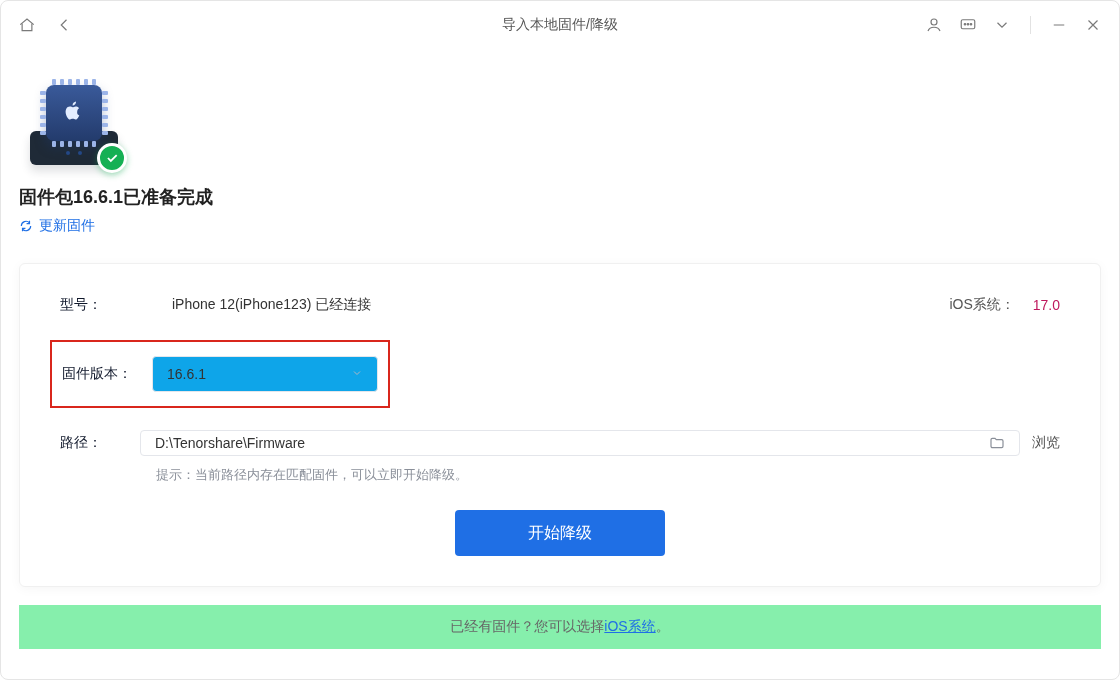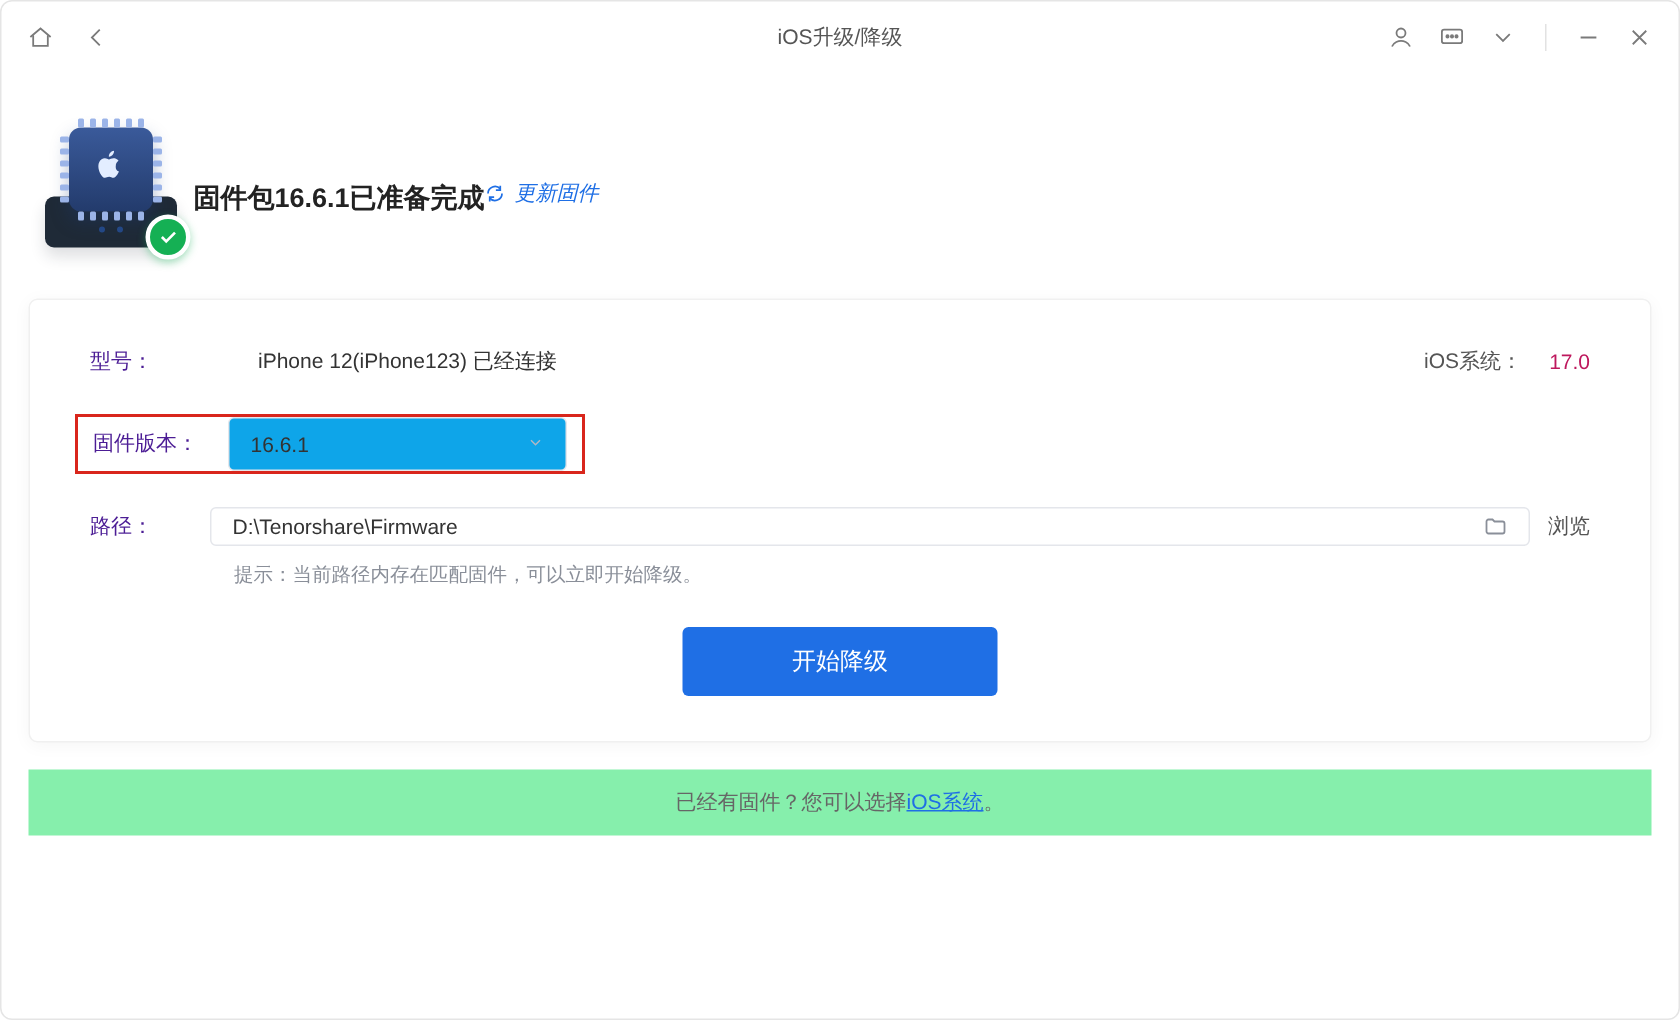--- a/index.html
+++ b/index.html
@@ -21,21 +21,21 @@
     font-size: 14px; color: #555;
   }
   .titlebar .right { margin-left: auto; display: flex; align-items: center; gap: 14px; }
   .tb-icon { width: 20px; height: 20px; display: flex; align-items: center; justify-content: center; color: #7a7a7a; cursor: pointer; }
   .tb-icon svg { width: 18px; height: 18px; stroke: currentColor; fill: none; stroke-width: 1.6; }
   .tb-sep { width: 1px; height: 18px; background: #e2e2e2; margin: 0 4px; }
 
   
   .stage { padding: 12px 18px 18px 18px; }
 
-  .hero { display: flex; flex-direction: row; align-items: center; padding-top: 18px; }
+  .hero { display: flex; flex-direction: column; padding-top: 18px; }
   .chip-illustration { position: relative; width: 110px; height: 92px; }
   .platform {
     position: absolute; left: 50%; bottom: 6px; transform: translateX(-50%);
     width: 88px; height: 34px; background: #1f2a37; border-radius: 6px;
     box-shadow: 0 6px 10px rgba(31,42,55,.15);
   }
   .platform::before, .platform::after { content:""; position:absolute; bottom:10px; width:4px; height:4px; border-radius:50%; background:#2e79ff66; }
   .platform::before { left:36px; } .platform::after { right:36px; }
   .chip {
     position: absolute; left:50%; top:6px; transform: translateX(-50%);
@@ -52,42 +52,42 @@
   .chip .pins-v span { width:6px; height:4px; background:#9bb4e8; border-radius:1px; }
   .chip-apple { color:#e3edff; font-size:20px; }
   .check-badge {
     position:absolute; right:2px; bottom:-2px;
     width:30px; height:30px; border-radius:50%; background:#15b054;
     border:3px solid #fff; display:flex; align-items:center; justify-content:center;
     box-shadow: 0 2px 6px rgba(21,176,84,.4);
   }
   .check-badge svg { width:14px; height:14px; stroke:#fff; stroke-width:3; fill:none; }
   .hero-title { margin-top: 14px; font-size: 18px; font-weight: 600; color: #222; }
-  .update-link { margin-top: 8px; display:flex; align-items:center; gap:6px; color:#1f6fe5; font-size:14px; cursor:pointer;font-style:italic; }
+  .update-link { margin-top: 8px; display:flex; align-items:center; gap:6px; color:#1f6fe5; font-size:14px; cursor:pointer; }
   .update-link svg { width:14px; height:14px; stroke:#1f6fe5; fill:none; stroke-width:2; }
 
   
   .card {
     margin-top: 28px;
     background:#fff; border:1px solid #f0f0f0; border-radius:6px;
     box-shadow: 0 2px 12px rgba(0,0,0,.04);
     padding: 32px 40px 30px 40px;
   }
   .row { display:flex; align-items:center; font-size:14px; color:#333; }
-  .row .label { color:#4c1d95; width: 80px; flex: 0 0 auto; }
+  .row .label { color:#0f172a; width: 80px; flex: 0 0 auto; }
   .device-row .device { margin-left: 0px; padding-left: 32px; }
   .device-row .ios-sys { margin-left:auto; color:#555; }
   .device-row .ios-val { margin-left: 18px; color:#be185d; }
 
   .select-row { margin-top: 26px; }
   .highlight-box {
     display:flex; align-items:center;
     padding: 8px 10px 8px 10px;
     border: 2px solid #d9261c;
-    width: 340px; height: 40px;
+    width: 340px; height: 68px;
     margin-left: -10px;
   }
   .highlight-box .label { width: 90px; }
   .select {
     flex:1; height:36px; border:1px solid #e4e6eb; border-radius:4px;
     display:flex; align-items:center; padding:0 14px; justify-content:space-between;
     cursor:pointer; background:#0ea5e9;
   }
   .select .chev { color:#b0b7c3; }
 
@@ -128,21 +128,21 @@
           <path d="M3 11.5 12 4l9 7.5"></path>
           <path d="M5.5 10v9.5h13V10"></path>
         </svg>
     </div>
     <div class="tb-icon">
       <svg viewBox="0 0 24 24">
           <path d="M14 5l-7 7 7 7"></path>
         </svg>
     </div>
   </div>
-  <div class="center">iOS升级/降级</div>
+  <div class="center">导入本地固件/降级</div>
   <div class="right">
     <div class="tb-icon">
       <svg viewBox="0 0 24 24">
           <circle cx="12" cy="8" r="4"></circle>
           <path d="M4 20c1.5-4 6-5 8-5s6.5 1 8 5"></path>
         </svg>
     </div>
     <div class="tb-icon">
       <svg viewBox="0 0 24 24">
           <rect x="3" y="5" width="18" height="12" rx="2"></rect>

